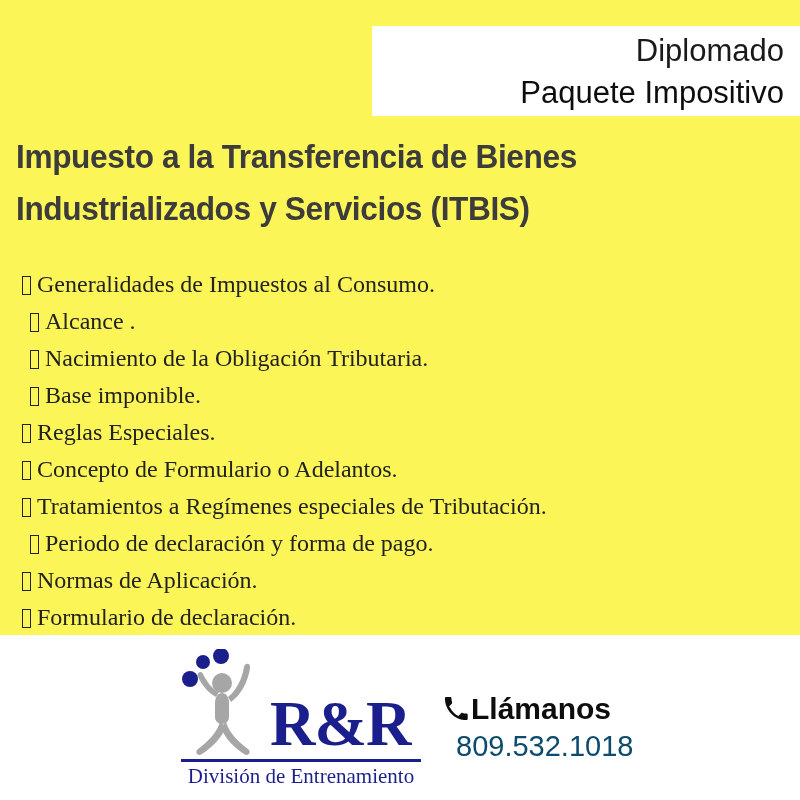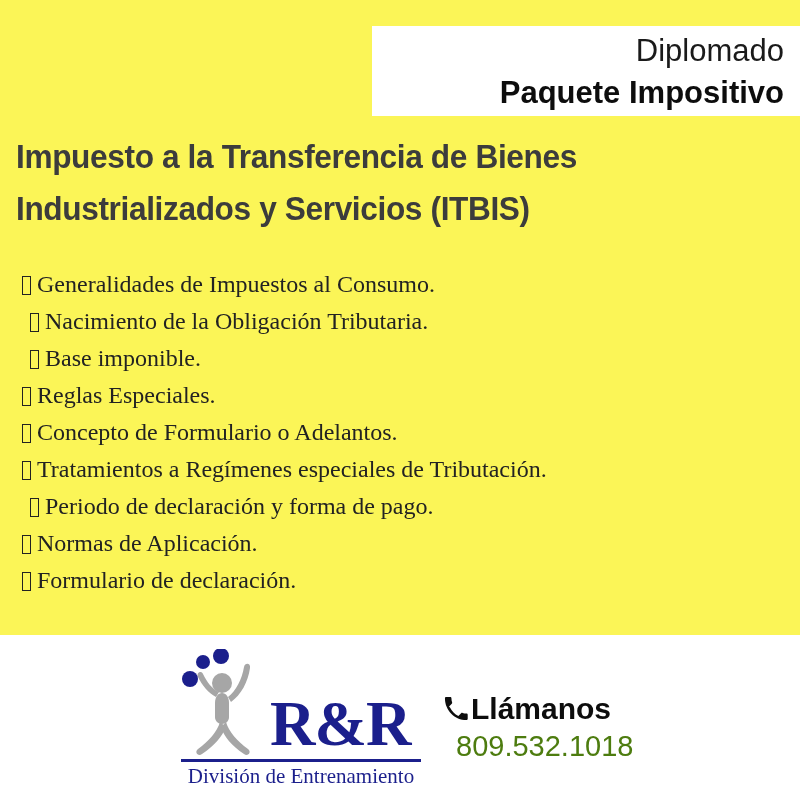--- a/index.html
+++ b/index.html
@@ -47,21 +47,21 @@
     font-size: 31px;
     font-weight: 400;
     color: #1a1a1a;
     line-height: 42px;
     letter-spacing: 0px;
     white-space: nowrap;
   }
   .header-title {
     font-family: "Liberation Sans", sans-serif;
     font-size: 31px;
-    font-weight: 700;
+    font-weight: 400;
     color: #0d0d0d;
     line-height: 42px;
     letter-spacing: 0px;
     white-space: nowrap;
     margin-left: 39px;
   }
 
   
   .main-heading {
     position: absolute;
@@ -195,21 +195,21 @@
     display: inline-block;
     width: 26px;
     height: 26px;
     margin-right: 2px;
     flex: 0 0 auto;
   }
   .contact-number {
     font-family: "Liberation Sans", sans-serif;
     font-size: 29px;
     font-weight: 400;
-    color: #4d7c0f;
+    color: #0c4a6e;
     line-height: 38px;
     padding-left: 13px;
     white-space: nowrap;
   }
 </style>
 </head>
 <body>
 
 <div class="poster">
 
@@ -220,20 +220,21 @@
     <div class="header-title">Paquete Impositivo</div>
   </div>
 
   <div class="main-heading">
     <span class="hl">Impuesto a la Transferencia de Bienes</span>
     <span class="hl">Industrializados y Servicios (ITBIS)</span>
   </div>
 
   <ul class="topic-list" id="topic-list">
       <li class="topic-item"><span class="bullet-box"></span><span>Generalidades de Impuestos al Consumo.</span></li>
+      <li class="topic-item indent"><span class="bullet-box"></span><span>Alcance .</span></li>
       <li class="topic-item indent"><span class="bullet-box"></span><span>Nacimiento de la Obligación Tributaria.</span></li>
       <li class="topic-item indent"><span class="bullet-box"></span><span>Base imponible.</span></li>
       <li class="topic-item"><span class="bullet-box"></span><span>Reglas Especiales.</span></li>
       <li class="topic-item"><span class="bullet-box"></span><span>Concepto de Formulario o Adelantos.</span></li>
       <li class="topic-item"><span class="bullet-box"></span><span>Tratamientos a Regímenes especiales de Tributación.</span></li>
       <li class="topic-item indent"><span class="bullet-box"></span><span>Periodo de declaración y forma de pago.</span></li>
       <li class="topic-item"><span class="bullet-box"></span><span>Normas de Aplicación.</span></li>
       <li class="topic-item"><span class="bullet-box"></span><span>Formulario de declaración.</span></li>
     </ul>
 

